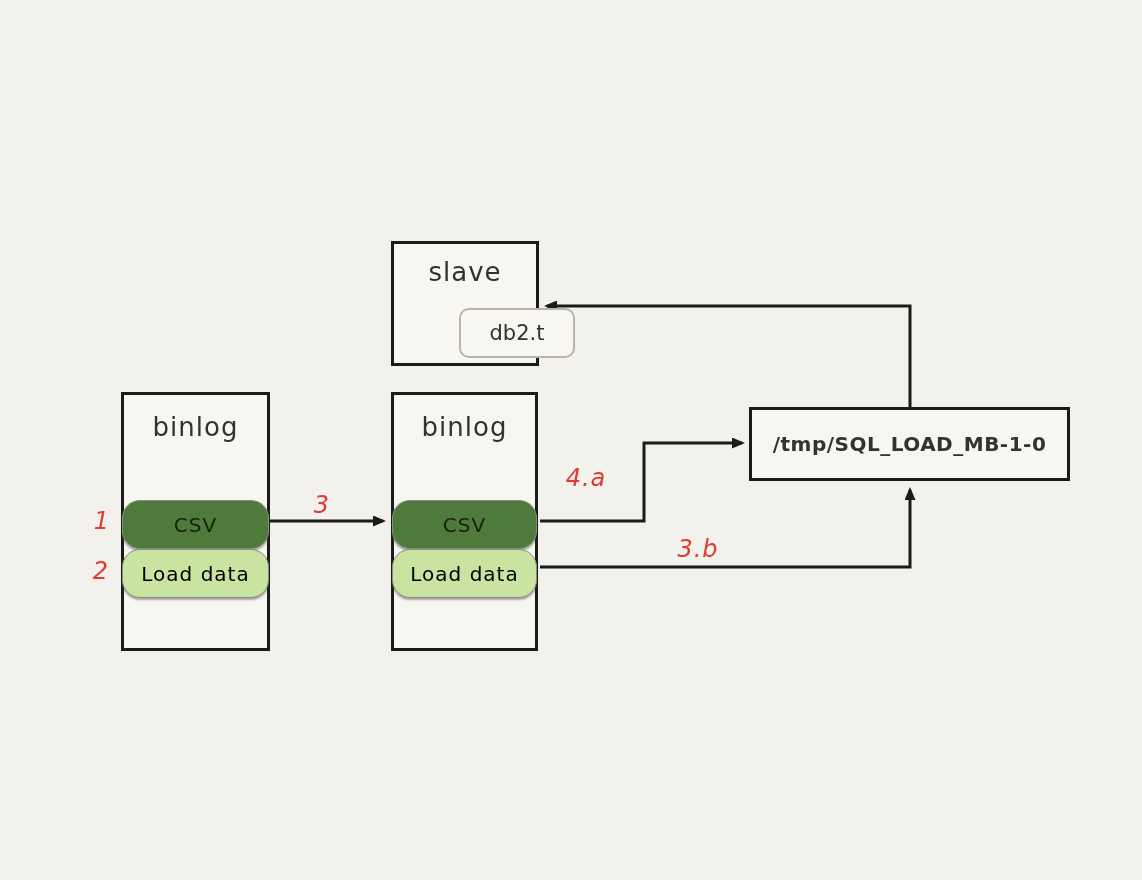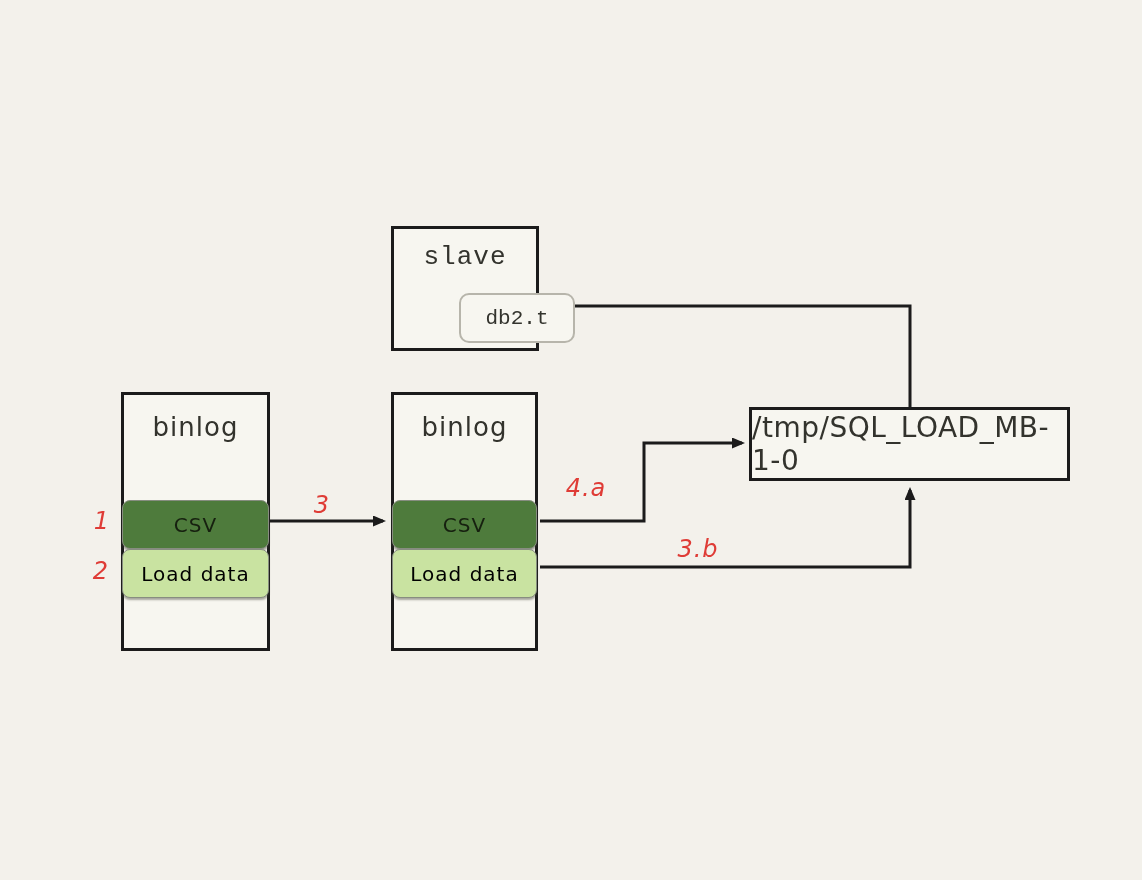--- a/index.html
+++ b/index.html
@@ -16,32 +16,32 @@
     font-size:26px;letter-spacing:1px;color:#33332d;
   }
   .pill{
     position:absolute;box-sizing:border-box;
     border:2px solid #b7b5ab;border-radius:10px;background:#f7f6f0;
     display:flex;align-items:center;justify-content:center;
     font-size:21px;color:#33332d;
   }
   .row{
     position:absolute;left:-2px;right:-2px;height:49px;box-sizing:border-box;
-    border-radius:8px;border:1px solid #878d80;
+    border-radius:18px;border:1px solid #878d80;
     display:flex;align-items:center;justify-content:center;
     font-size:20px;letter-spacing:1px;
     box-shadow:0 2px 2px rgba(70,70,60,.45);
   }
   .row-csv{background:#4e7b3c;color:#16200f;}
   .row-load{background:#c9e3a1;color:#000000;}
   .file-box{
     position:absolute;box-sizing:border-box;
     border:3px solid #1b1b1b;background:#f7f6f0;
     display:flex;align-items:center;justify-content:center;
-    font-size:28px;letter-spacing:.5px;color:#33332d;
+    font-size:20px;letter-spacing:.5px;color:#33332d;font-weight:bold;
   }
   .red-label{
     position:absolute;transform:translate(-50%,-50%);
     color:#df3c36;font-size:24px;font-style:italic;letter-spacing:1px;
   }
   .arrows{position:absolute;left:0;top:0;width:1142px;height:880px;pointer-events:none;}
 </style>
 </head>
 <body>
 
@@ -53,21 +53,21 @@
         <path d="M0,0 L13,5.5 L0,11 z" fill="#1b1b1b"></path>
       </marker>
     </defs>
     <path d="M270,521 L383,521" fill="none" stroke="#1b1b1b" stroke-width="3" marker-end="url(#ah)"></path>
     <path d="M540,521 L644,521 L644,443 L742,443" fill="none" stroke="#1b1b1b" stroke-width="3" marker-end="url(#ah)"></path>
     <path d="M540,567 L910,567 L910,490" fill="none" stroke="#1b1b1b" stroke-width="3" marker-end="url(#ah)"></path>
     <path d="M910,407 L910,306 L547,306" fill="none" stroke="#1b1b1b" stroke-width="3" marker-end="url(#ah)"></path>
   </svg>
 
 
-  <div class="box" style="left:391px;top:226px;width:148px;height:125px;font-family:Liberation Mono, monospace;">
+  <div class="box" style="left:391px;top:241px;width:148px;height:125px;">
     <div class="box-title" style="top:13px;">slave</div>
     <div class="pill" style="left:17px;top:64px;width:116px;height:50px;margin-left:48px;">db2.t</div>
   </div>
 
   <div class="box" style="left:121px;top:392px;width:149px;height:259px;">
     <div class="box-title" style="top:17px;">binlog</div>
     <div class="row row-csv" style="top:105px;">CSV</div>
     <div class="row row-load" style="top:154px;">Load data</div>
   </div>
 
@@ -75,16 +75,16 @@
     <div class="box-title" style="top:17px;">binlog</div>
     <div class="row row-csv" style="top:105px;">CSV</div>
     <div class="row row-load" style="top:154px;">Load data</div>
   </div>
 
   <div class="file-box" style="left:749px;top:407px;width:321px;height:74px;">/tmp/SQL_LOAD_MB-1-0</div>
 
   <div class="red-label" style="left:102px;top:521px;">1</div>
   <div class="red-label" style="left:101px;top:571px;">2</div>
   <div class="red-label" style="left:322px;top:505px;">3</div>
-  <div class="red-label" style="left:586px;top:488px;">4.a</div>
+  <div class="red-label" style="left:586px;top:478px;">4.a</div>
   <div class="red-label" style="left:698px;top:549px;">3.b</div>
 
 </div>
 
 </body></html>

